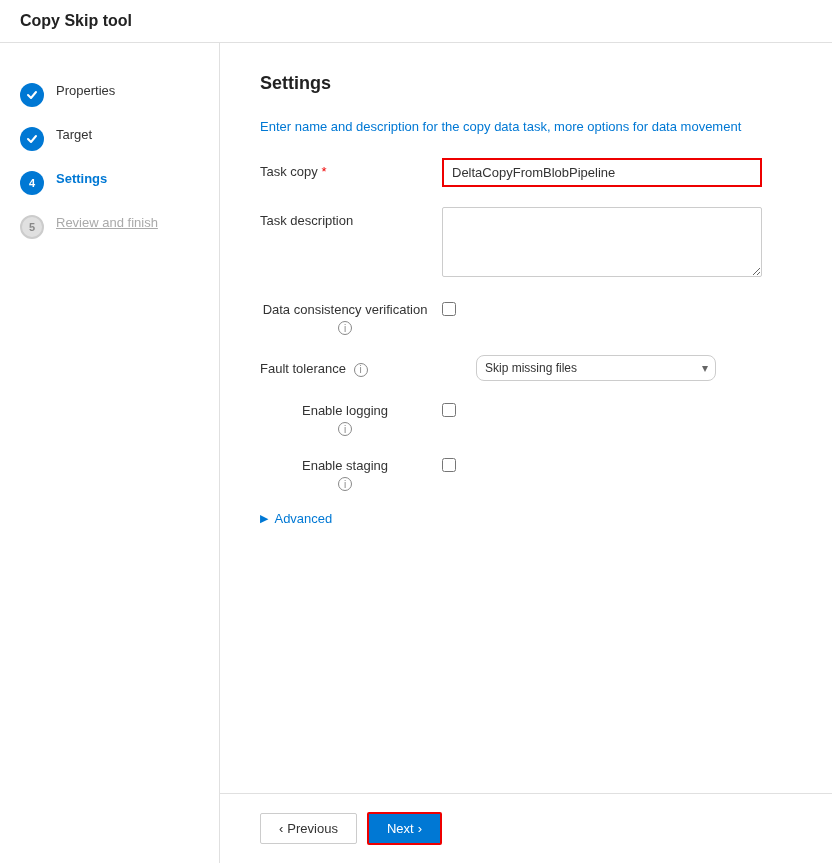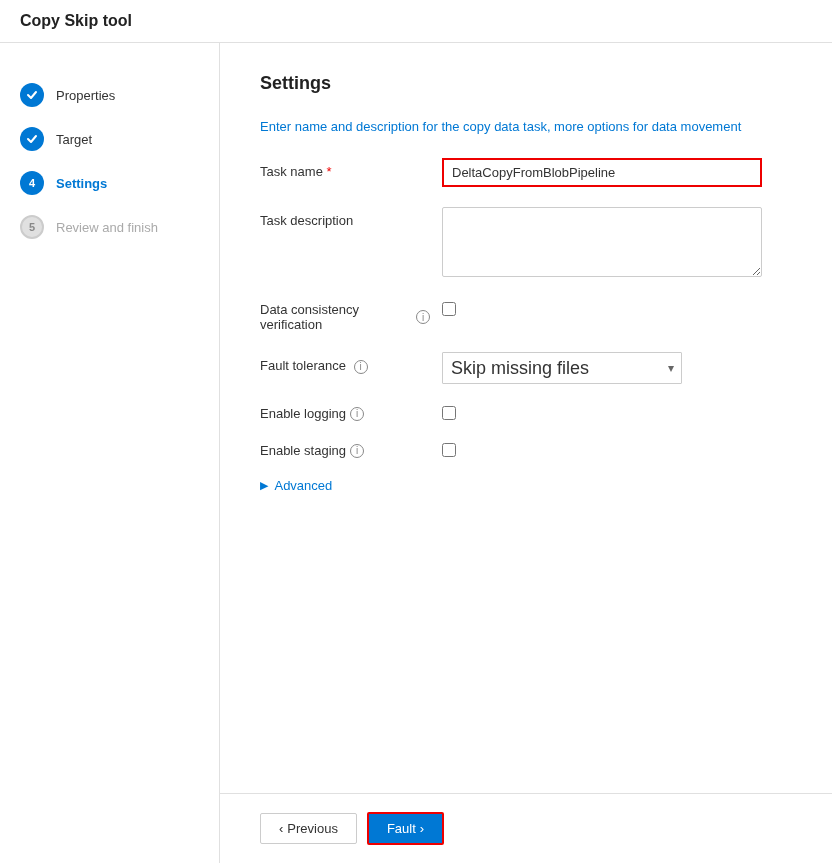--- a/index.html
+++ b/index.html
@@ -33,21 +33,20 @@
     
     .sidebar {
       width: 220px;
       background: #fff;
       border-right: 1px solid #e0e0e0;
       padding: 30px 0;
     }
 
     .step-item {
       display: flex;
-      align-items: center;
       padding: 10px 20px;
       cursor: pointer;
       color: #555;
       gap: 12px;
     }
 
     .step-item.active .step-label {
       color: #0078d4;
       font-weight: 600;
     }
@@ -85,20 +84,21 @@
       color: #333;
     }
 
     .step-item.active .step-label {
       color: #0078d4;
       font-weight: 600;
     }
 
     .step-item.disabled .step-label {
       color: #aaa;
+      text-decoration: underline;
     }
 
     
     .content-area {
       flex: 1;
       display: flex;
       flex-direction: column;
       overflow: hidden;
     }
 
@@ -178,20 +178,21 @@
 
     .checkbox-label-area {
       width: 170px;
       flex-shrink: 0;
       font-size: 13px;
       color: #333;
       padding-top: 2px;
       display: flex;
       align-items: center;
       gap: 4px;
+      flex-direction: column;
     }
 
     .info-icon {
       width: 14px;
       height: 14px;
       border-radius: 50%;
       border: 1px solid #888;
       display: inline-flex;
       align-items: center;
       justify-content: center;
@@ -212,28 +213,29 @@
       width: 14px;
       height: 14px;
       cursor: pointer;
       accent-color: #0078d4;
     }
 
     .select-input {
       width: 240px;
       padding: 5px 30px 5px 8px;
       border: 1px solid #ccc;
-      border-radius: 1px;
-      font-size: 18px;
+      border-radius: 8px;
+      font-size: 12px;
       color: #333;
       background: #fff;
       appearance: none;
       -webkit-appearance: none;
       cursor: pointer;
       outline: none;
+      margin-left: 34px;
     }
 
     .select-wrapper {
       position: relative;
       display: inline-block;
     }
 
     .select-wrapper::after {
       content: '▾';
       position: absolute;
@@ -349,21 +351,21 @@
   </div>
 
   <div class="content-area">
     <div class="content-body">
 
       <div class="section-title">Settings</div>
       <div class="section-subtitle">Enter name and description for the copy data task, more options for data movement</div>
 
       <div class="form-row">
         <div class="form-label">
-          <span>Task name</span>
+          <span>Task copy</span>
           <span class="required">*</span>
         </div>
         <div class="form-control-area">
           <input type="text" class="text-input" value="DeltaCopyFromBlobPipeline" style="">
         </div>
       </div>
 
       <div class="form-row">
         <div class="form-label">Task description</div>
         <div class="form-control-area">
@@ -423,20 +425,20 @@
       </div>
 
     </div>
 
     <div class="content-footer">
       <button class="btn-previous">
         <span>‹</span>
         <span>Previous</span>
       </button>
       <button class="btn-next">
-        <span>Fault</span>
+        <span>Next</span>
         <span>›</span>
       </button>
     </div>
 
   </div>
 
 </div>
 
 </body></html>

